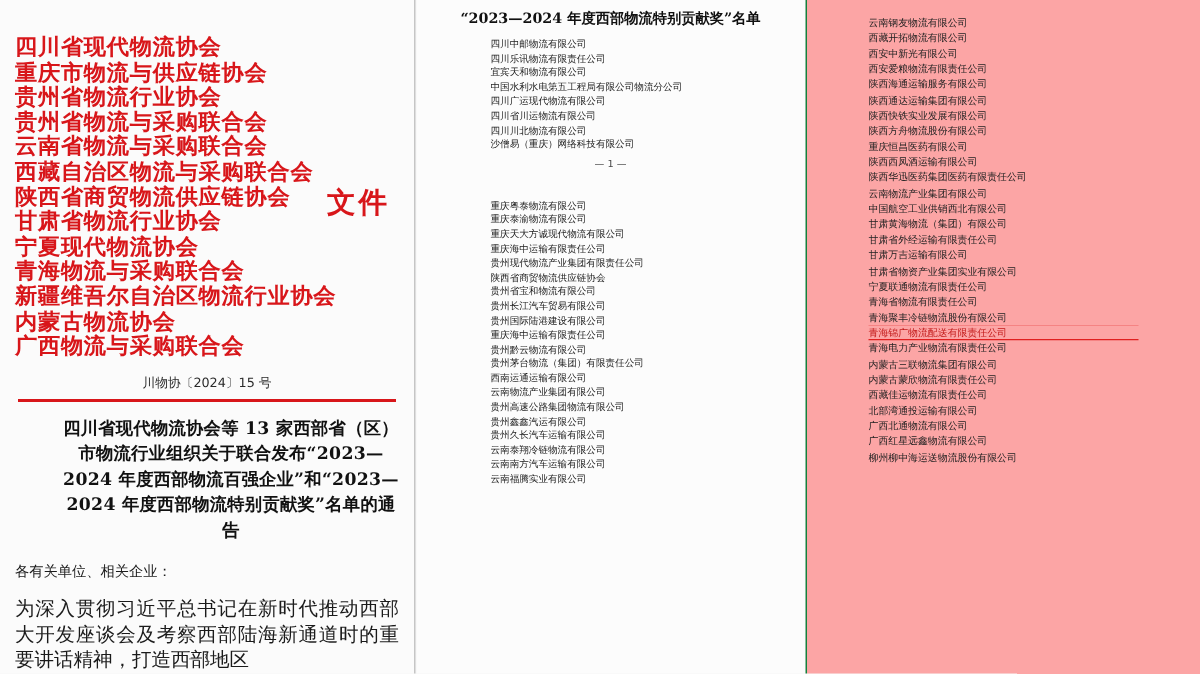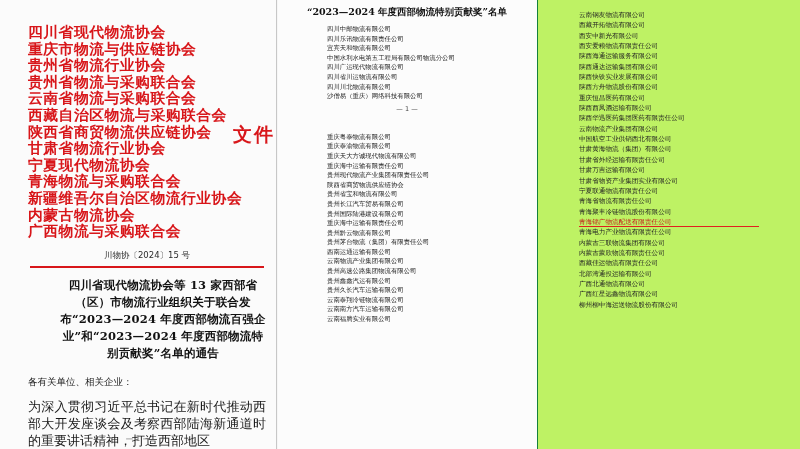--- a/index.html
+++ b/index.html
@@ -21,42 +21,42 @@
     display: flex;
   }
 
   
   .doc-left {
     position: relative;
     width: 276px;
     height: 449px;
     background: #fbfbfb;
     box-sizing: border-box;
-    padding: 6px 10px 0 28px;
+    padding: 6px 10px 0 10px;
     overflow: hidden;
   }
   .org-block {
     margin-top: 18px;
     color: #d8161a;
     font-weight: bold;
     letter-spacing: 0.5px;
   }
   .org-line {
     font-size: 14.5px;
     line-height: 16.6px;
     white-space: nowrap;
     color: #d8161a;
     font-family: "DejaVu Serif", serif;
     font-weight: bold;
     transform: scaleX(1.02);
     transform-origin: left center;
   }
   .wenjian {
     position: absolute;
-    right: 1px;
+    right: 16px;
     top: 122px;
     font-size: 19px;
     color: #d8161a;
     font-weight: bold;
     font-family: "DejaVu Serif", serif;
     letter-spacing: 2px;
   }
   .doc-number {
     margin-top: 10px;
     text-align: center;
@@ -139,21 +139,21 @@
     color: #444;
     margin: 3px 0 4px 0;
   }
   .mid-gap { height: 16px; }
 
   
   .doc-right {
     position: relative;
     flex: 1;
     height: 449px;
-    background: #bef264;
+    background: #fca5a5;
     box-sizing: border-box;
     padding: 10px 8px 0 8px;
     overflow: hidden;
   }
   .right-col {
     width: 180px;
     margin: 0 auto;
     position: relative;
   }
   .right-item {

